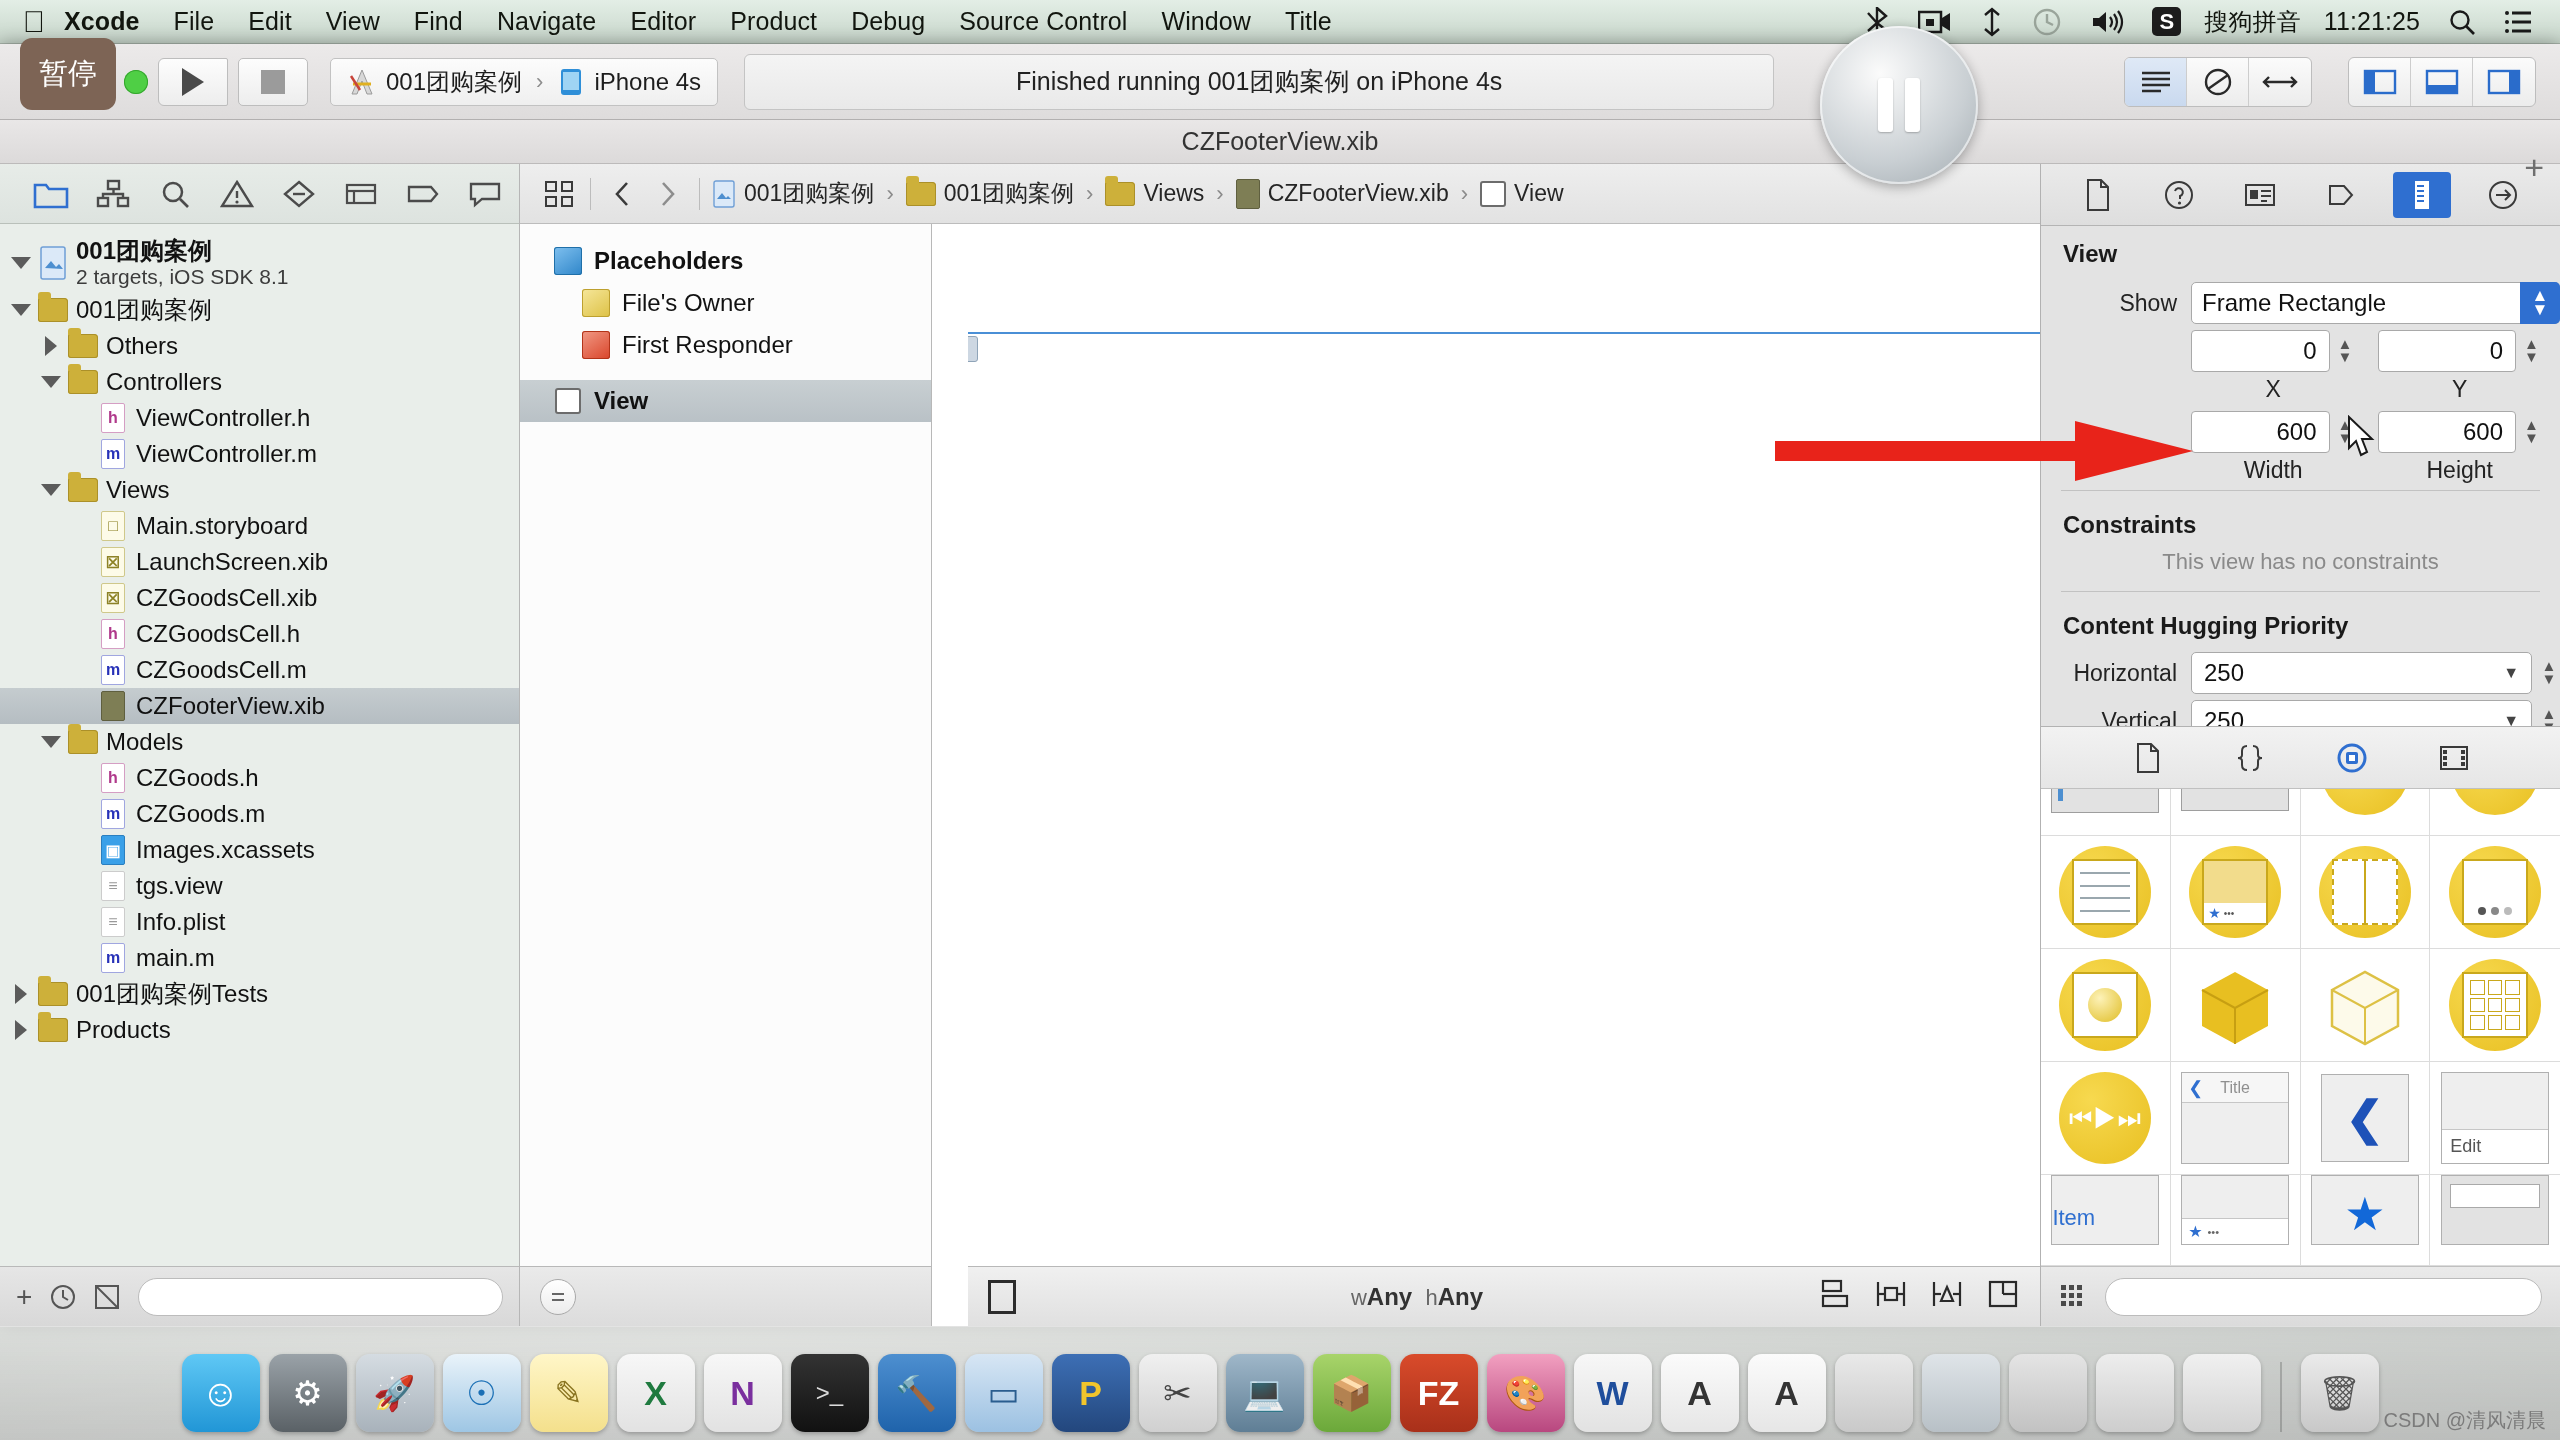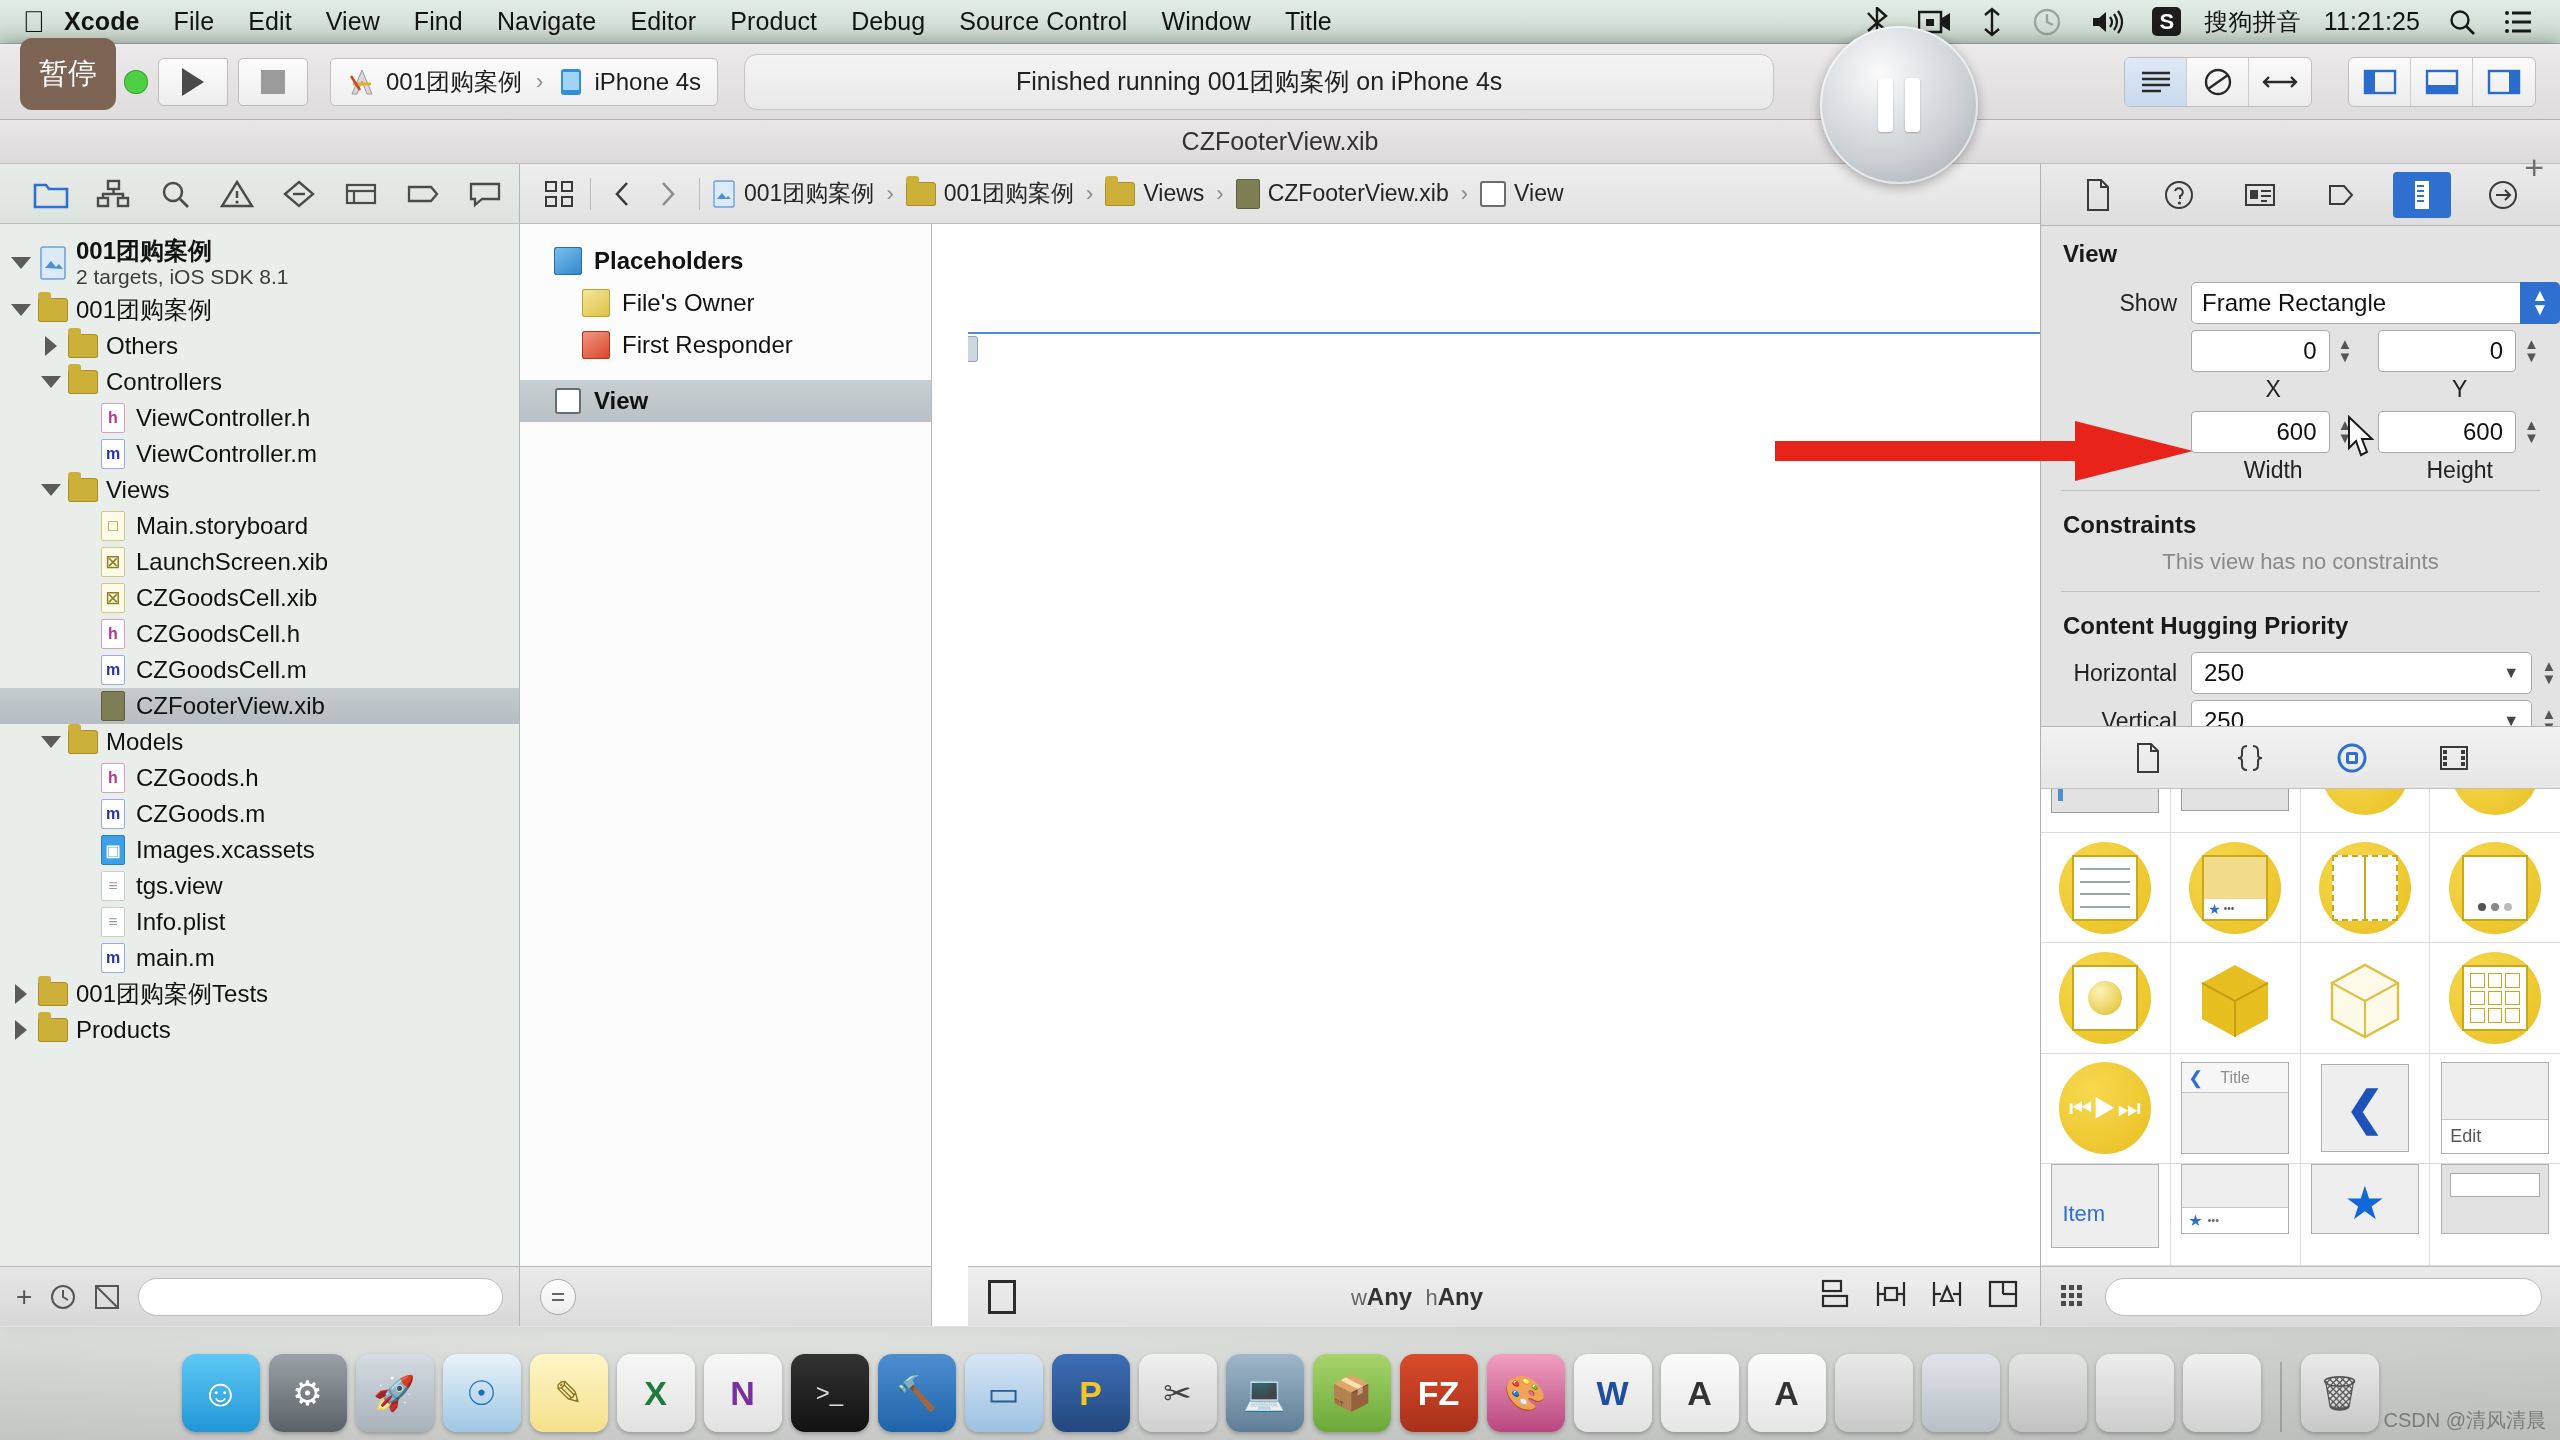--- a/index.html
+++ b/index.html
@@ -70,21 +70,21 @@
   .tb-run { border-radius:6px 2px 2px 6px; }
   .tri-play { width:0;height:0;border-left:22px solid #4a4a4a;border-top:14px solid transparent;border-bottom:14px solid transparent; }
   .sq-stop { width:24px;height:24px;background:#9b9b9b; }
   .tb-scheme {
     height:48px; margin-left:22px; display:flex; align-items:center;
     background:linear-gradient(180deg,#fcfcfc,#efefef); border:1px solid #c2c2c2; border-radius:5px;
     padding:0 16px; font-size:24px; color:#1d1d1d; gap:9px;
   }
   .sep-chev { color:#8d8d8d; font-size:22px; padding:0 5px; }
   .tb-status {
-    flex:1; margin:0 26px; height:56px; border:1px solid #c4c4c4; border-radius:13px;
+    flex:1; margin:0 26px; height:56px; border:1px solid #c4c4c4; border-radius:6px;
     background:linear-gradient(180deg,#f4f4f4,#e9e9e9);
     display:flex; align-items:center; justify-content:center;
     font-size:25px; color:#222; position:relative; max-width:1030px;
   }
   .tb-activity {
     position:absolute; left:1820px; top:-18px; width:158px; height:158px; border-radius:50%;
     background:radial-gradient(circle at 38% 30%, #fbfbfb, #c9cfd3 60%, #9fa8ae 100%);
     box-shadow:0 3px 12px rgba(0,0,0,.30), inset 0 0 0 2px rgba(255,255,255,.6);
     display:flex;align-items:center;justify-content:center; z-index:30;
   }
@@ -1125,21 +1125,21 @@
             </div>
             <div class="libcell">
               <div class="gplate2" style="justify-content:flex-end;">
                 <div style="height:34px;background:#fff;border-top:1px solid #c6c6c6;display:flex;align-items:center;padding-left:8px;">
                   <span style="color:#555;font-size:18px">Edit</span>
                 </div>
               </div>
             </div>
 
             <div class="libcell" style="align-items:flex-start;">
-              <div class="gplate2" style="height:84px;align-items:flex-start;justify-content:center;padding-left:10px;">
+              <div class="gplate2" style="height:70px;align-items:flex-start;justify-content:center;padding-left:0;">
                 <span style="color:#2f6fd0;font-size:22px;margin-top:16px;">Item</span>
               </div>
             </div>
             <div class="libcell" style="align-items:flex-start;">
               <div class="gplate2" style="height:70px;justify-content:flex-end;">
                 <div style="height:26px;background:#fff;border-top:1px solid #c6c6c6;display:flex;align-items:center;gap:5px;padding-left:6px;">
                   <span style="color:#2f6fd0;font-size:16px">★</span>
                     <span style="color:#666;font-size:11px">•••</span>
                 </div>
               </div>

